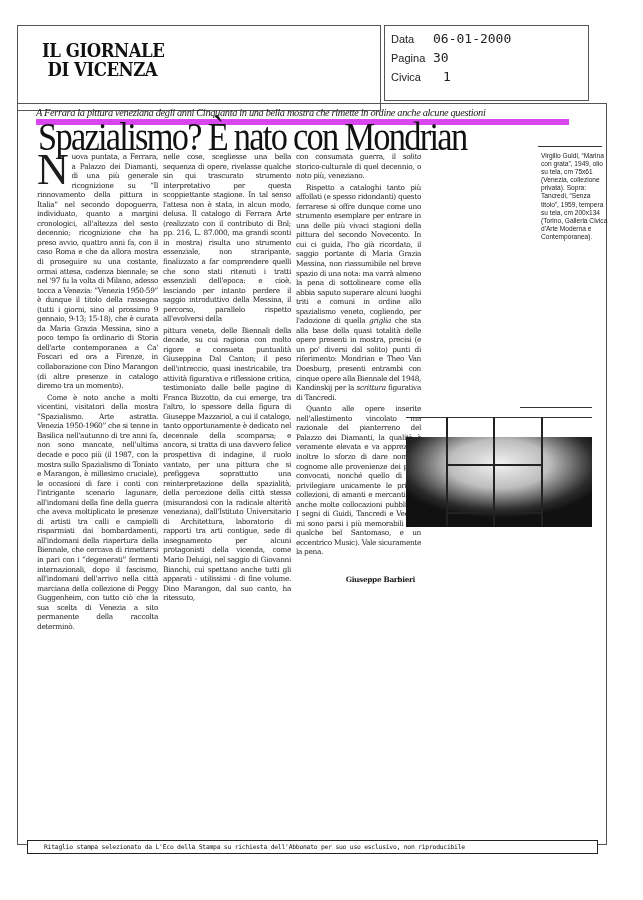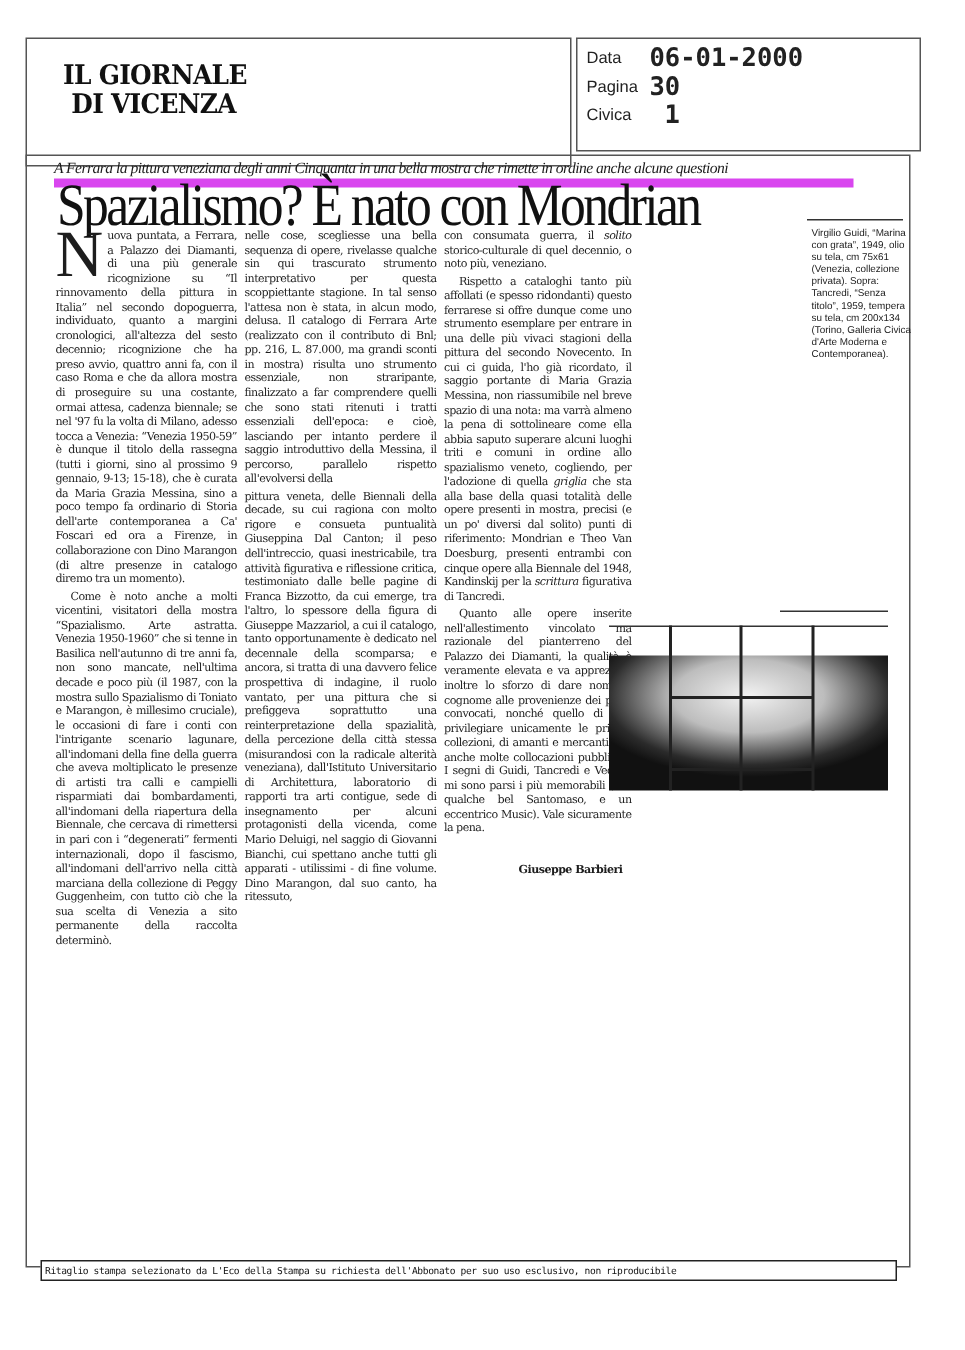--- a/index.html
+++ b/index.html
@@ -1,26 +1,26 @@
 <!DOCTYPE html>
 <html><head>
 <meta charset="utf-8">
 <style>
   * { box-sizing: border-box; margin: 0; padding: 0; }
   html, body { width: 643px; height: 900px; background: #ffffff; overflow: hidden; }
   body { position: relative; font-family: "DejaVu Serif", serif; color: #1a1a1a; }
 
   .hdr-left { position: absolute; left: 17px; top: 25px; width: 364px; height: 86px; border: 1.5px solid #555; }
-  .hdr-right { position: absolute; left: 384px; top: 25px; width: 230px; height: 76px; border: 1.5px solid #555; }
+  .hdr-right { position: absolute; left: 384px; top: 25px; width: 205px; height: 76px; border: 1.5px solid #555; }
   .masthead { position: absolute; left: 24px; top: 15px; font-family: "DejaVu Serif", serif; font-weight: bold; font-size: 18px; line-height: 19px; letter-spacing: -0.5px; transform: scaleX(0.92); transform-origin: left top; color: #111; }
   .masthead div:nth-child(2) { padding-left: 6px; }
   .meta { position: absolute; left: 6px; top: 3px; }
   .meta-row { display: flex; height: 19px; align-items: center; }
   .meta-label { width: 42px; font-family: "Liberation Sans", sans-serif; font-size: 11px; color: #222; }
-  .meta-value { font-family: "DejaVu Sans Mono", monospace; font-size: 17px; color: #222; font-weight: bold; }
+  .meta-value { font-family: "DejaVu Sans Mono", monospace; font-size: 13px; color: #222; }
 
   .body-box { position: absolute; left: 17px; top: 103px; width: 590px; height: 742px; border: 1.5px solid #555; }
   .kicker { position: absolute; left: 18px; top: 3px; width: 533px; font-family: "Liberation Serif", serif; font-style: italic; font-size: 10.4px; letter-spacing: -0.35px; border-bottom: 6px solid #d946ef; padding-bottom: 1px; white-space: nowrap; }
   .headline { position: absolute; left: 20px; top: 11px; font-family: "Liberation Serif", serif; font-size: 40px; letter-spacing: -2px; transform: scaleX(0.86); transform-origin: left top; white-space: nowrap; line-height: 44px; color: #111; }
 
   .col { position: absolute; top: 48px; font-family: "DejaVu Serif", serif; font-size: 7.4px; line-height: 9.55px; text-align: justify; letter-spacing: -0.35px; color: #1d1d1d; }
   .col p { text-indent: 10px; margin-bottom: 2px; hyphens: manual; }
   .col p.first { text-indent: 0; }
   .c1 { left: 19px; width: 121px; }
   .c2 { left: 145px; width: 128px; }
@@ -31,21 +31,21 @@
   .cap-rule { position: absolute; left: 520px; top: 42px; width: 64px; border-top: 1.5px solid #333; }
   .caption { position: absolute; left: 523px; top: 48px; width: 68px; font-family: "Liberation Sans", sans-serif; font-size: 6.6px; line-height: 8.1px; color: #222; }
   .cap-rule2 { position: absolute; left: 502px; top: 303px; width: 72px; border-top: 1px solid #333; }
 
   .artwork { position: absolute; left: 388px; top: 313px; width: 186px; height: 115px; }
   .art-topline { position: absolute; left: 388px; top: 313px; width: 186px; border-top: 1.5px solid #333; }
   .art-dark { position: absolute; left: 0; top: 20px; width: 186px; height: 90px;
     background: radial-gradient(ellipse 60% 60% at 50% 30%, #f2f2f2 0%, #bdbdbd 45%, #2b2b2b 85%, #111 100%); }
   .grid-v, .grid-h { position: absolute; background: #222; }
 
-  .footer-note { position: absolute; left: 27px; top: 840px; width: 571px; height: 14px; border: 1px solid #222; font-family: "DejaVu Sans Mono", monospace; font-size: 6.4px; line-height: 12px; padding-left: 2px; white-space: nowrap; letter-spacing: -0.25px; color: #111; background: #fff; }
+  .footer-note { position: absolute; left: 27px; top: 840px; width: 571px; height: 14px; border: 1px solid #222; font-family: "DejaVu Sans Mono", monospace; font-size: 6.4px; line-height: 12px; padding-left: 16px; white-space: nowrap; letter-spacing: -0.25px; color: #111; background: #fff; }
 </style>
 </head>
 <body>
 
 <div class="hdr-left">
   <div class="masthead">
     <div>IL GIORNALE</div>
     <div>DI VICENZA</div>
   </div>
 </div>

